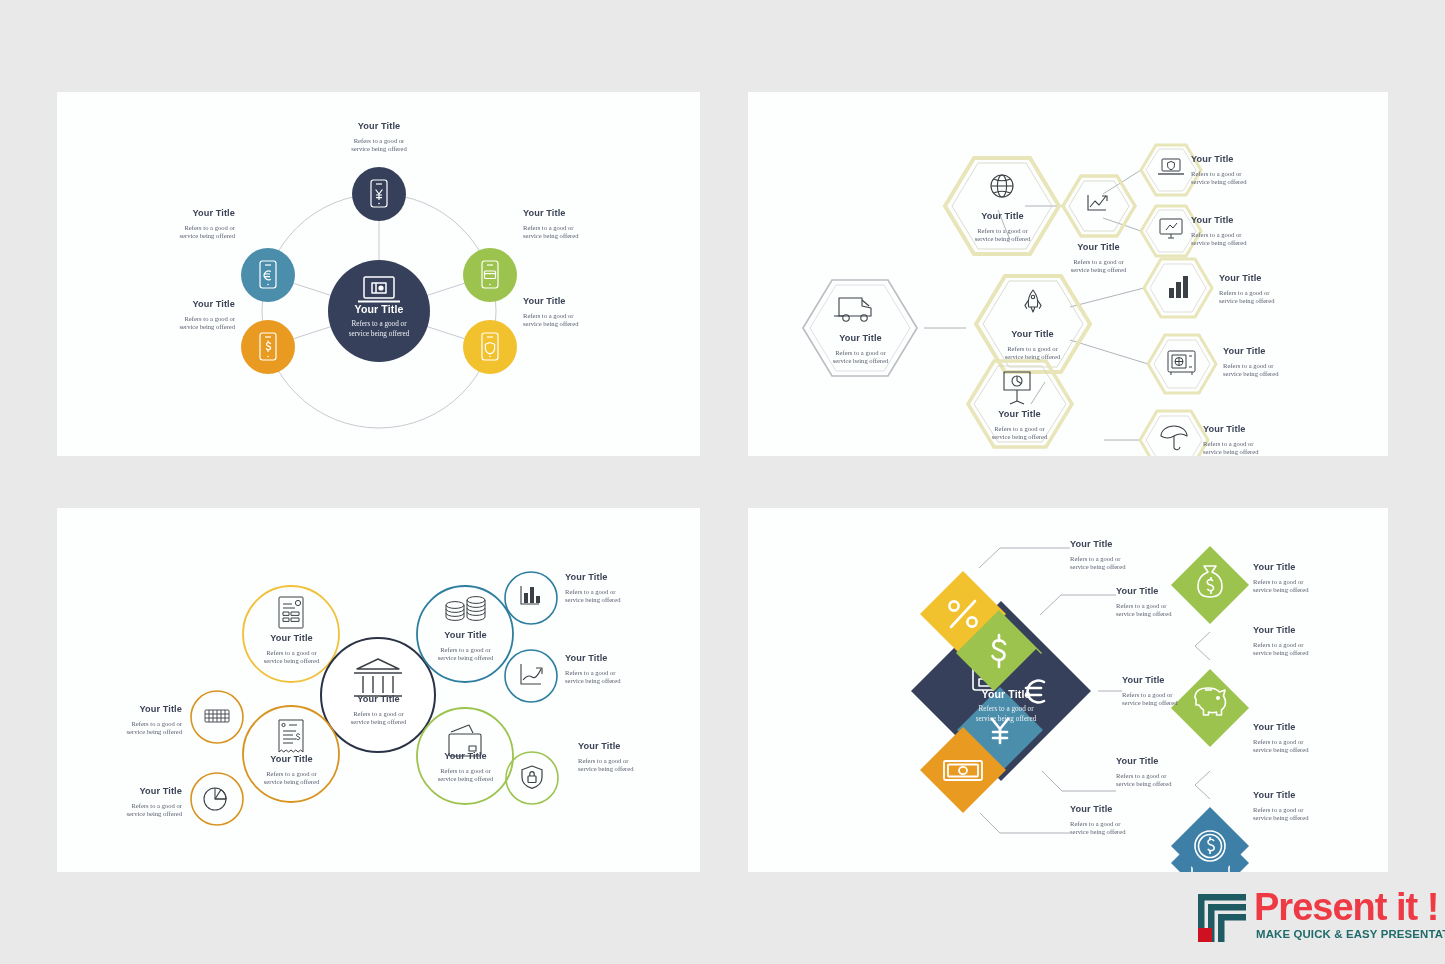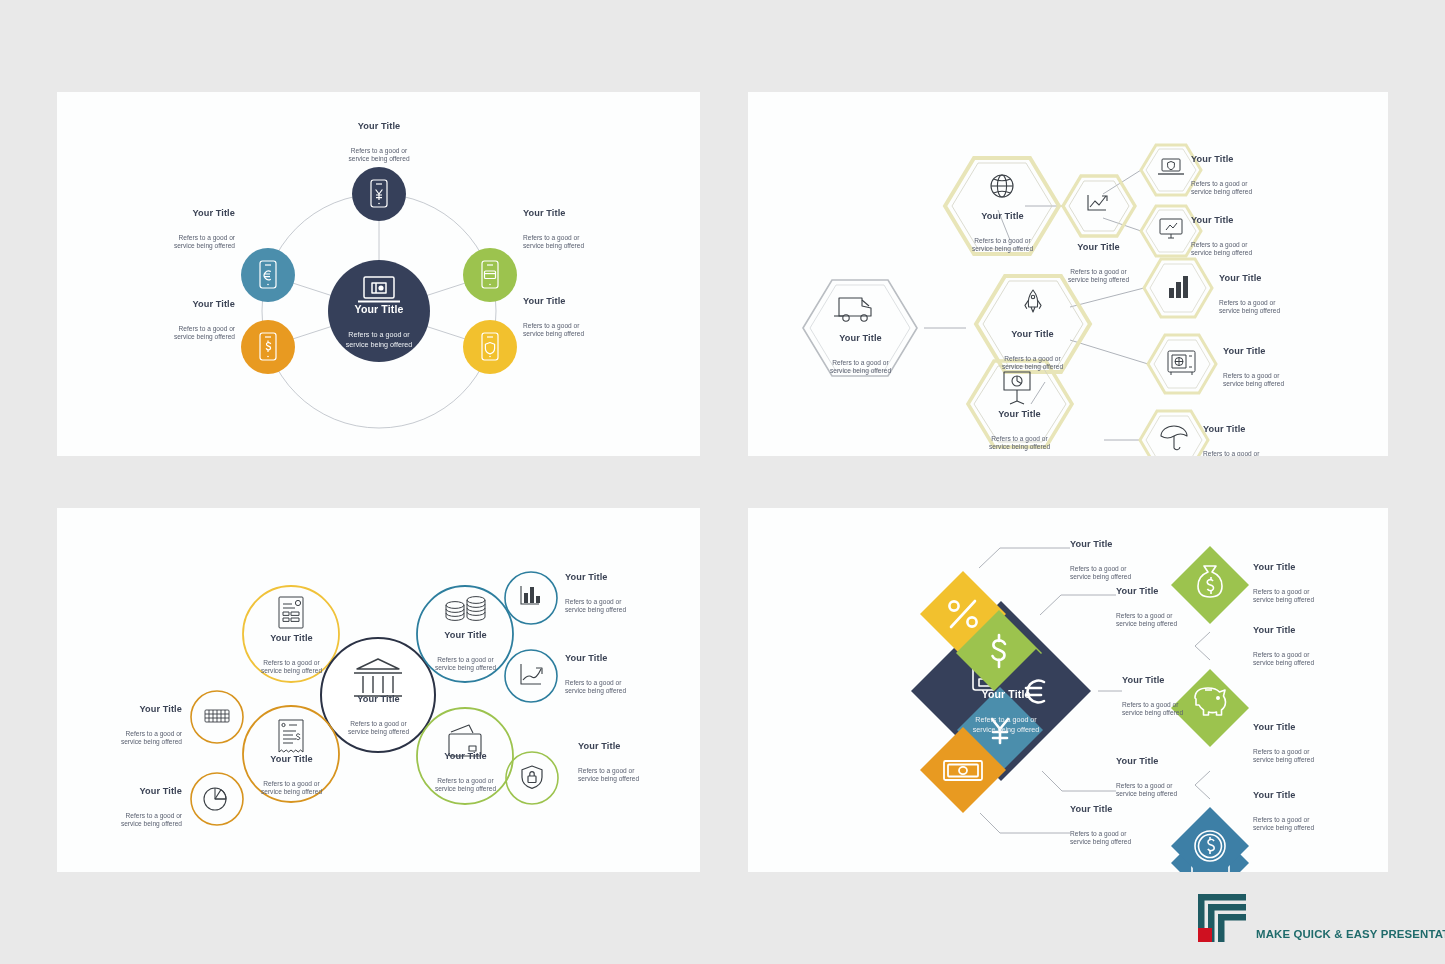--- a/index.html
+++ b/index.html
@@ -25,21 +25,21 @@
   .svgwrap { position: absolute; left: 0; top: 0; }
 
   
   .tb { position: absolute; }
   .tb .t {
     font-size: 9.2px; font-weight: bold; color: #3b4355;
     letter-spacing: .1px; line-height: 1.15; white-space: nowrap;
   }
   .tb .d {
     font-size: 6.6px; color: #5a6070; line-height: 1.32;
-    margin-top: 15px; white-space: nowrap;
+    margin-top: 5px; white-space: nowrap; font-family: Liberation Serif, serif;
   }
   .tb.c { text-align: center; }
   .tb.r { text-align: right; }
   .tb.l { text-align: left; }
   .tb.white .t { color: #ffffff; }
   .tb.white .d { color: #eef1f4; }
 
   .tb.big .t { font-size: 10.6px; }
   .tb.big .d { font-size: 7.2px; }
 
@@ -691,16 +691,17 @@
 
   <div id="logo">
     <div class="mark">
       <svg width="52" height="52" viewBox="0 0 52 52">
         <path d="M2 2 H50 V8.5 L8.5 8.5 V50 H2 Z" fill="#1f5b63"></path>
         <path d="M12 12 H50 V18.5 L18.5 18.5 V50 H12 Z" fill="#1f5b63"></path>
         <path d="M22 22 H50 V28.5 L28.5 28.5 V50 H22 Z" fill="#1f5b63"></path>
         <rect x="2" y="36" width="14" height="14" fill="#cf1020"></rect>
       </svg>
     </div>
+    <div class="wordmark">Present it !</div>
     <div class="tagline">MAKE QUICK &amp; EASY PRESENTATIONS</div>
   </div>
 
 </div>
 
 </body></html>

